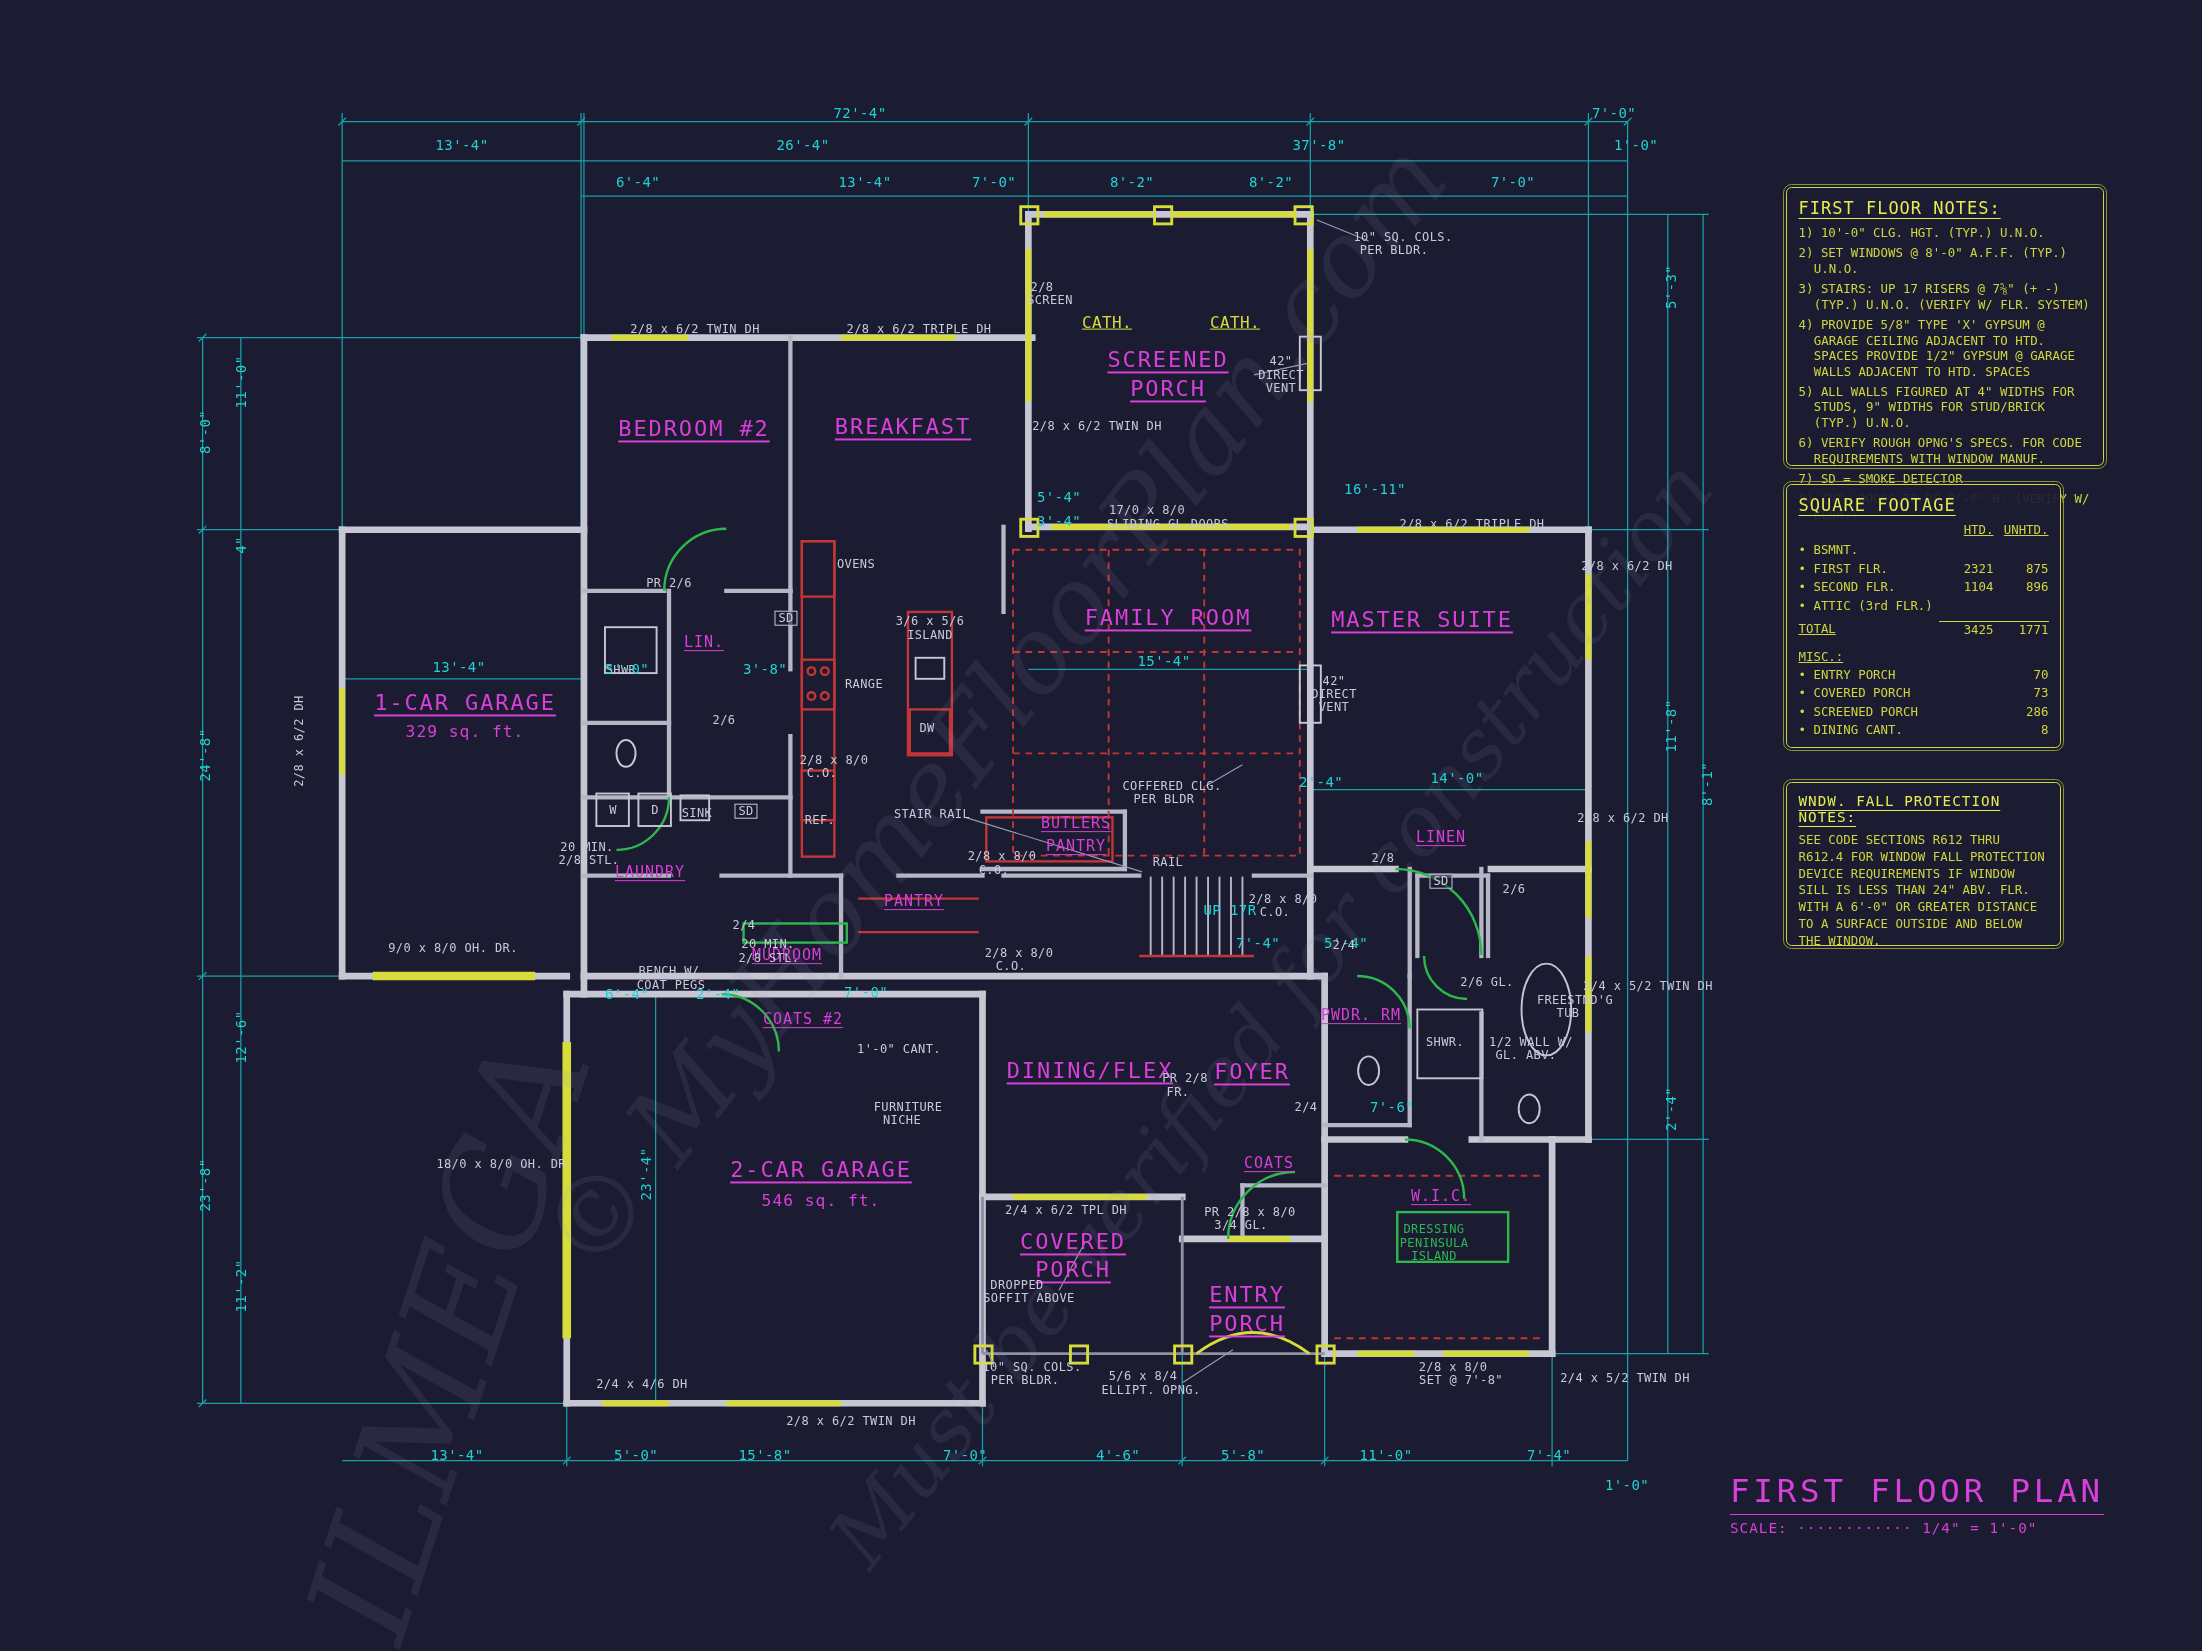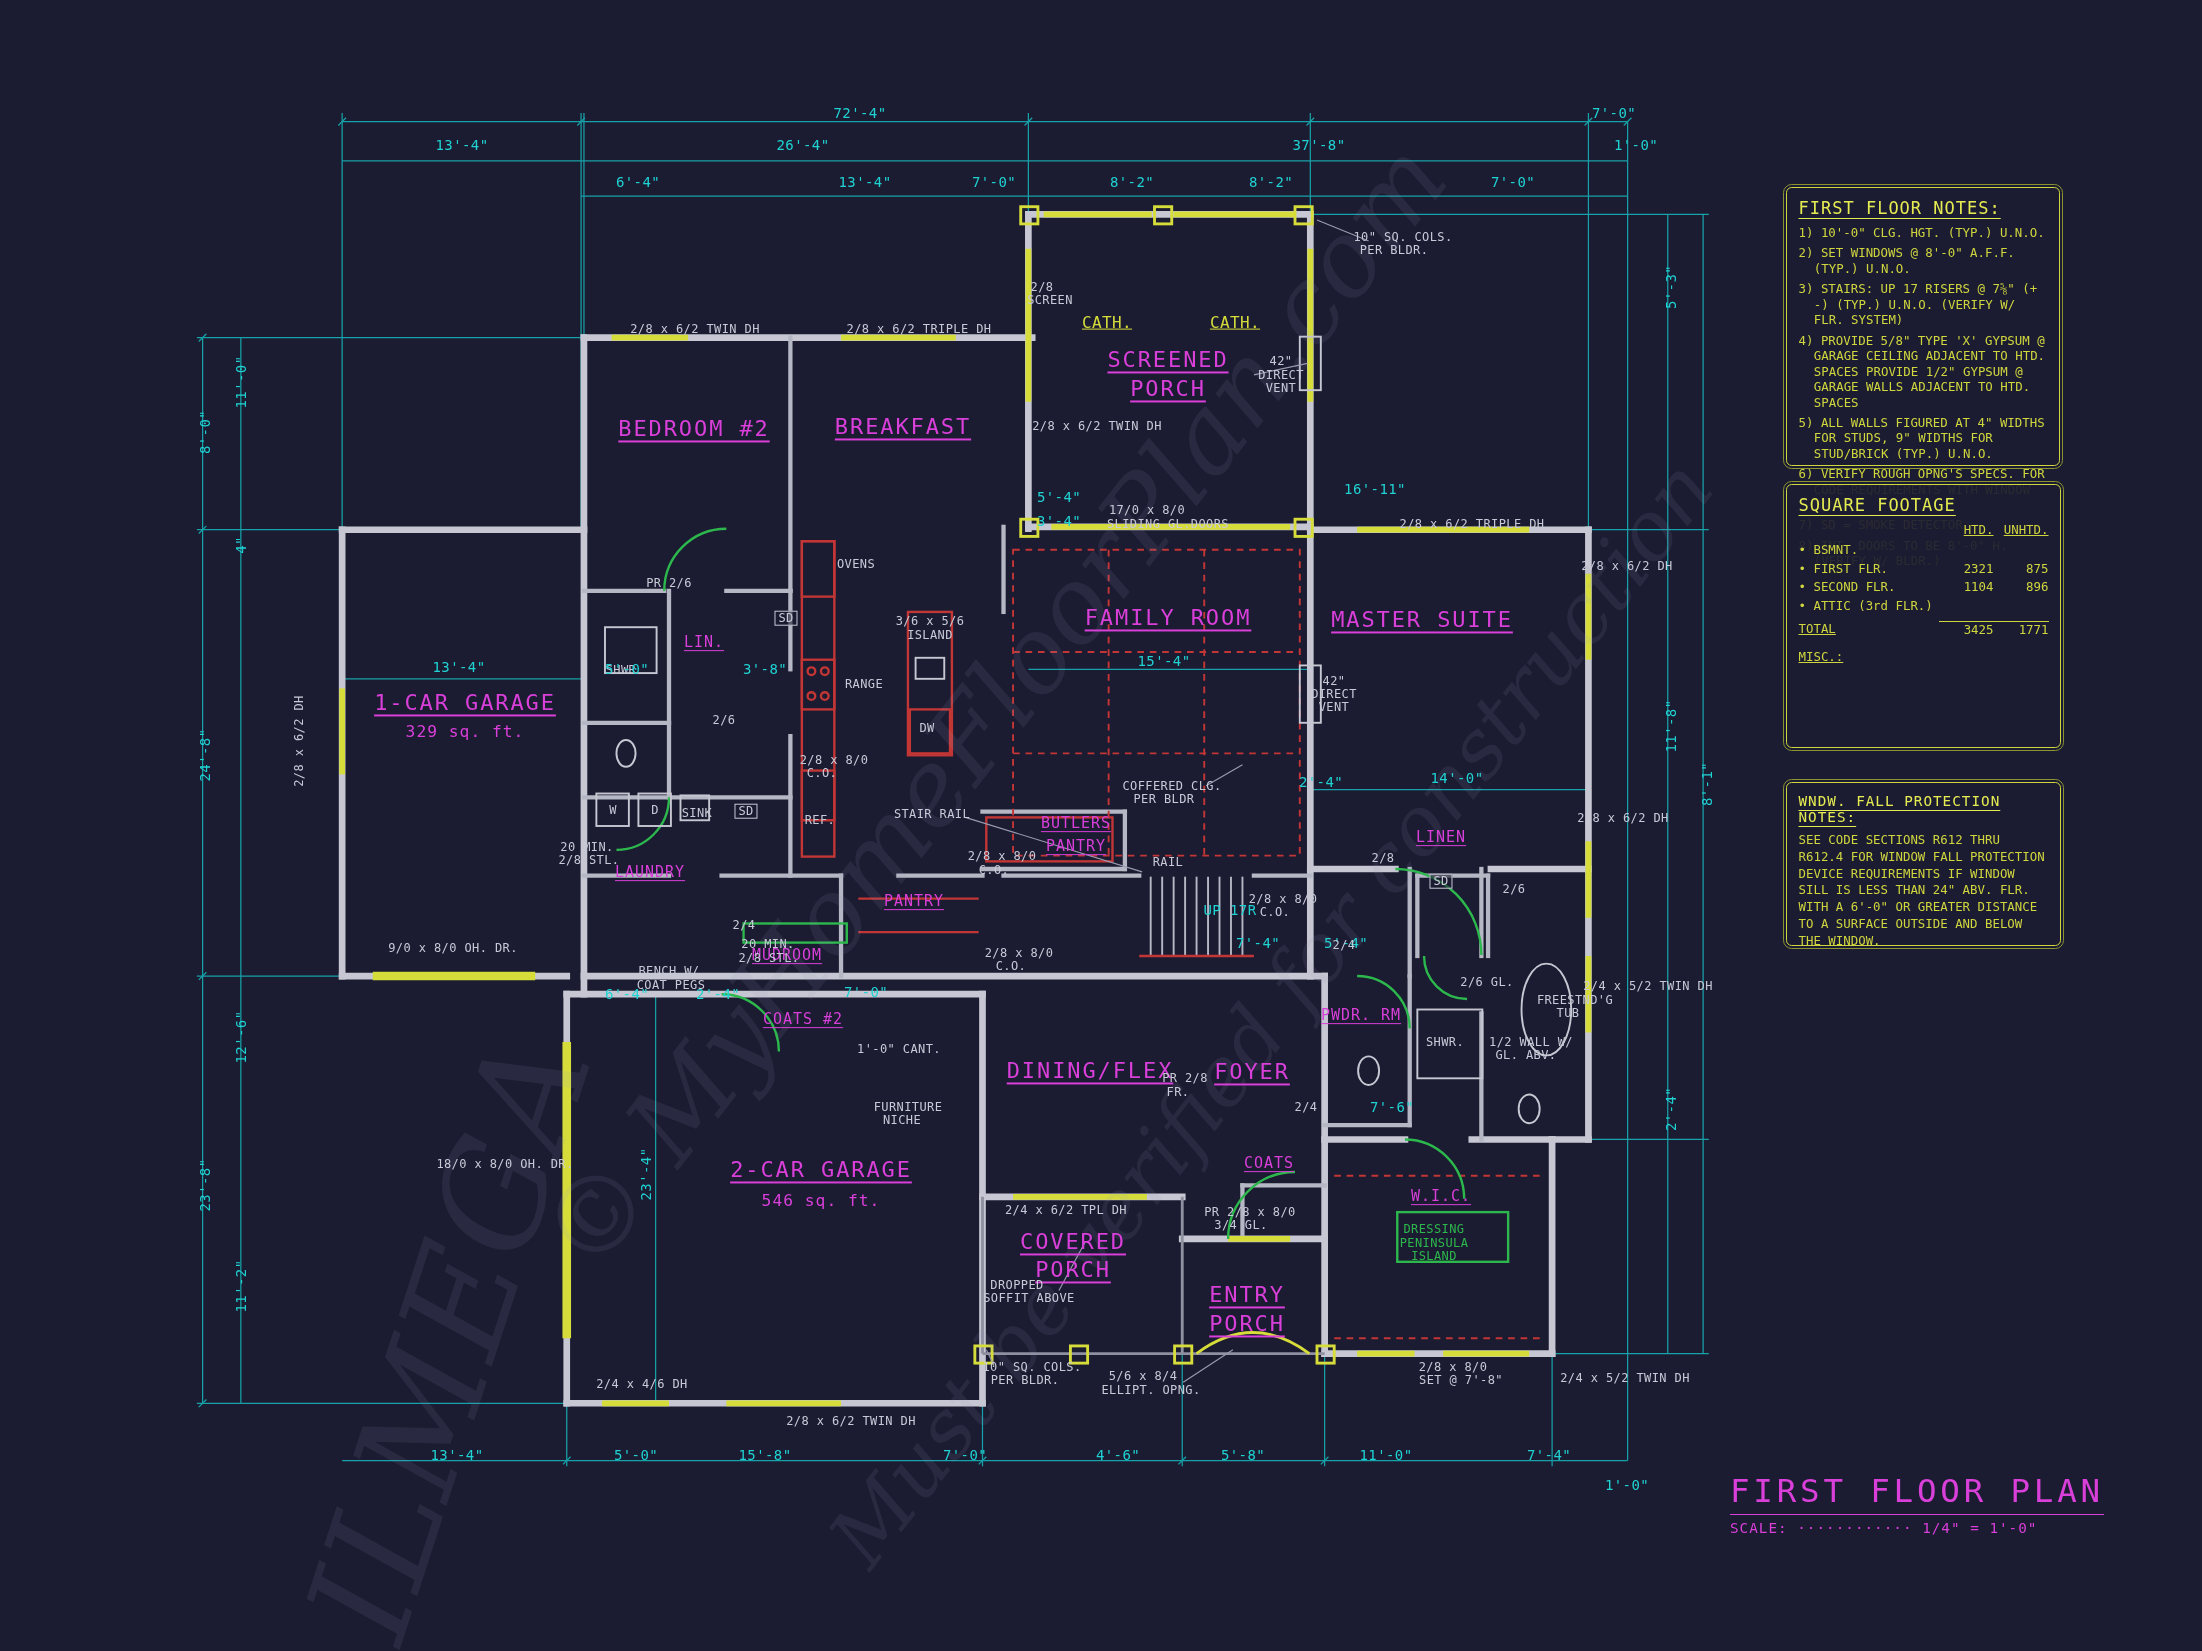--- a/index.html
+++ b/index.html
@@ -450,21 +450,21 @@
       <div class="lbl dim" style="left: 205px; top: 755px; transform: translate(-50%, -50%) rotate(-90deg);">24'-8"</div>
       <div class="lbl dim" style="left: 241px; top: 1037px; transform: translate(-50%, -50%) rotate(-90deg);">12'-6"</div>
       <div class="lbl dim" style="left: 205px; top: 1185px; transform: translate(-50%, -50%) rotate(-90deg);">23'-8"</div>
       <div class="lbl dim" style="left: 241px; top: 1286px; transform: translate(-50%, -50%) rotate(-90deg);">11'-2"</div>
       <div class="lbl dim" style="left: 1671px; top: 287px; transform: translate(-50%, -50%) rotate(-90deg);">5'-3"</div>
       <div class="lbl dim" style="left: 1671px; top: 726px; transform: translate(-50%, -50%) rotate(-90deg);">11'-8"</div>
       <div class="lbl dim" style="left: 1671px; top: 1109px; transform: translate(-50%, -50%) rotate(-90deg);">2'-4"</div>
       <div class="lbl dim" style="left: 1707px; top: 784px; transform: translate(-50%, -50%) rotate(-90deg);">8'-1"</div>
     </div>
 
-  <div class="notebox" style="left:1786px;top:187px;width:274px;height:279px;">
+  <div class="notebox" style="left:1786px;top:187px;width:318px;height:279px;">
     <div class="bx-title">FIRST FLOOR NOTES:</div>
     <div id="notes-list">
         <div class="note-line">1) 10'-0" CLG. HGT. (TYP.) U.N.O.</div>
         <div class="note-line">2) SET WINDOWS @ 8'-0" A.F.F. (TYP.) U.N.O.</div>
         <div class="note-line">3) STAIRS: UP 17 RISERS @ 7⅝" (+ -) (TYP.) U.N.O. (VERIFY W/ FLR. SYSTEM)</div>
         <div class="note-line">4) PROVIDE 5/8" TYPE 'X' GYPSUM @ GARAGE CEILING ADJACENT TO HTD. SPACES PROVIDE 1/2" GYPSUM @ GARAGE WALLS ADJACENT TO HTD. SPACES</div>
         <div class="note-line">5) ALL WALLS FIGURED AT 4" WIDTHS FOR STUDS, 9" WIDTHS FOR STUD/BRICK (TYP.) U.N.O.</div>
         <div class="note-line">6) VERIFY ROUGH OPNG'S SPECS. FOR CODE REQUIREMENTS WITH WINDOW MANUF.</div>
         <div class="note-line">7) SD = SMOKE DETECTOR</div>
         <div class="note-line">8) INT. DOORS TO BE 8'-0" H. (VERIFY W/ BLDR.)</div>
@@ -499,20 +499,38 @@
           <span class="c2"></span>
           <span class="c3"></span>
         </div>
       </div>
     <div class="sf-total">
       <span class="c1">TOTAL</span>
       <span class="c2">3425</span>
       <span class="c3">1771</span>
     </div>
     <div class="sf-misc-title">MISC.:</div>
+    <div id="sqft-misc">
+        <div class="sf-mrow">
+          <span class="c1">ENTRY PORCH</span>
+          <span class="c2">70</span>
+        </div>
+        <div class="sf-mrow">
+          <span class="c1">COVERED PORCH</span>
+          <span class="c2">73</span>
+        </div>
+        <div class="sf-mrow">
+          <span class="c1">SCREENED PORCH</span>
+          <span class="c2">286</span>
+        </div>
+        <div class="sf-mrow">
+          <span class="c1">DINING CANT.</span>
+          <span class="c2">8</span>
+        </div>
+      </div>
   </div>
 
   <div class="notebox" style="left:1786px;top:782px;width:275px;height:164px;">
     <div class="bx-title" style="font-size:14.3px;">WNDW. FALL PROTECTION NOTES:</div>
     <div class="fp-body">SEE CODE SECTIONS R612 THRU R612.4 FOR WINDOW FALL PROTECTION DEVICE REQUIREMENTS IF WINDOW SILL IS LESS THAN 24" ABV. FLR. WITH A 6'-0" OR GREATER DISTANCE TO A SURFACE OUTSIDE AND BELOW THE WINDOW.</div>
   </div>
 
   <div id="title-block">
     <div id="plan-title">FIRST FLOOR PLAN</div>
     <div id="plan-scale">SCALE: ············ 1/4" = 1'-0"</div>

